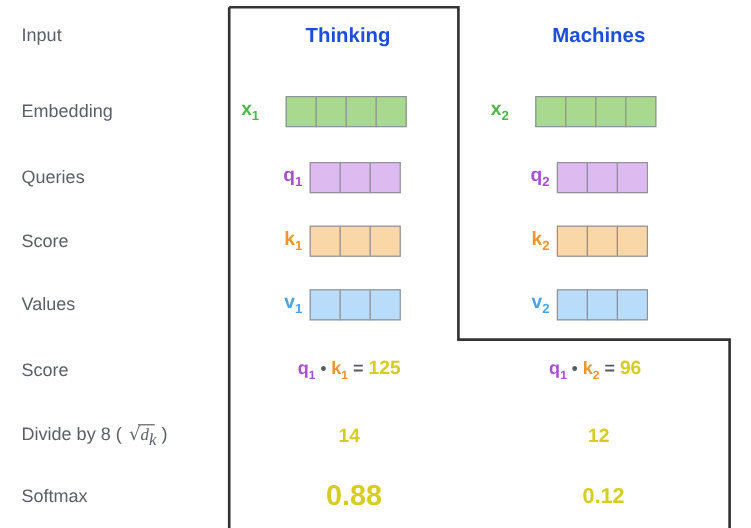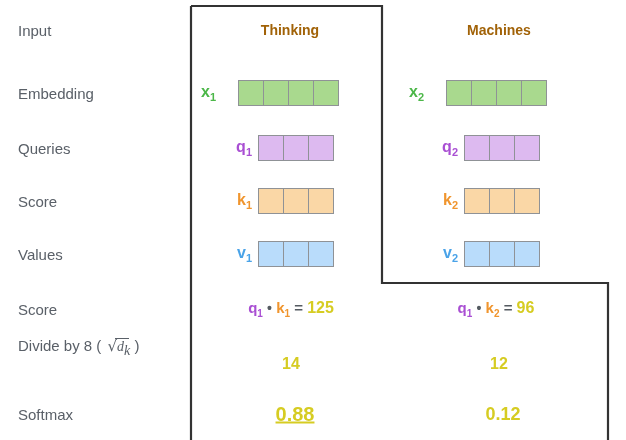--- a/index.html
+++ b/index.html
@@ -21,21 +21,21 @@
     transform:translateY(-50%);
   }
   .row-label .sqrt{font-family:"Liberation Serif","DejaVu Serif",serif;font-style:italic;font-size:14px;}
   .sqrt-wrap{display:inline-block;position:relative;padding-left:2px;}
   .radic{font-family:"DejaVu Sans",sans-serif;font-style:normal;font-size:15px;}
   .rad-bar{position:absolute;left:9px;right:1px;top:1px;height:1px;background:#5a6068;}
 
   
   .col-head{
     position:absolute;
-    font-size:14px;font-weight:bold;color:#a16207;
+    font-size:17px;font-weight:bold;color:#1d4ed8;
     transform:translate(-50%,-50%);
     white-space:nowrap;
   }
 
   
   .vec-label{
     position:absolute;
     font-size:16px;font-weight:bold;
     transform:translate(-100%,-50%);
     white-space:nowrap;
@@ -86,21 +86,21 @@
     <path d="M 191 6 L 191 440" fill="none" stroke="#333333" stroke-width="2.2"></path>
   </svg>
 
   <div class="row-label" style="top:30px;">Input</div>
   <div class="row-label" style="top:93px;">Embedding</div>
   <div class="row-label" style="top:148px;">Queries</div>
   <div class="row-label" style="top:201px;">Score</div>
   <div class="row-label" style="top:254px;">Values</div>
   <div class="row-label" style="top:309px;">Score</div>
 
-  <div class="row-label" style="top:348px;">
+  <div class="row-label" style="top:364px;">
     <span>Divide by 8 (</span>
     <span class="sqrt-wrap"><span class="radic">√</span><span class="sqrt">d</span><sub class="sqrt">k</sub><span class="rad-bar"></span></span>
     <span>)</span>
   </div>
 
   <div class="row-label" style="top:414px;">Softmax</div>
 
   <div class="col-head" style="left:290px;top:30px;">Thinking</div>
   <div class="col-head" style="left:499px;top:30px;">Machines</div>
 
@@ -190,16 +190,16 @@
     <span class="q"><span>q</span><sub>1</sub></span>
     <span class="dot">•</span>
     <span class="k"><span>k</span><sub>2</sub></span>
     <span class="eq">=</span>
     <span class="val">96</span>
   </div>
 
   <div class="num" style="left:291px;top:364px;">14</div>
   <div class="num" style="left:499px;top:364px;">12</div>
 
-  <div class="num" style="left:295px;top:414px;font-size:20px;text-decoration:underline;">0.88</div>
+  <div class="num" style="left:295px;top:414px;font-size:24px;">0.88</div>
   <div class="num" style="left:503px;top:414px;font-size:18px;">0.12</div>
 
 </div>
 
 </body></html>

